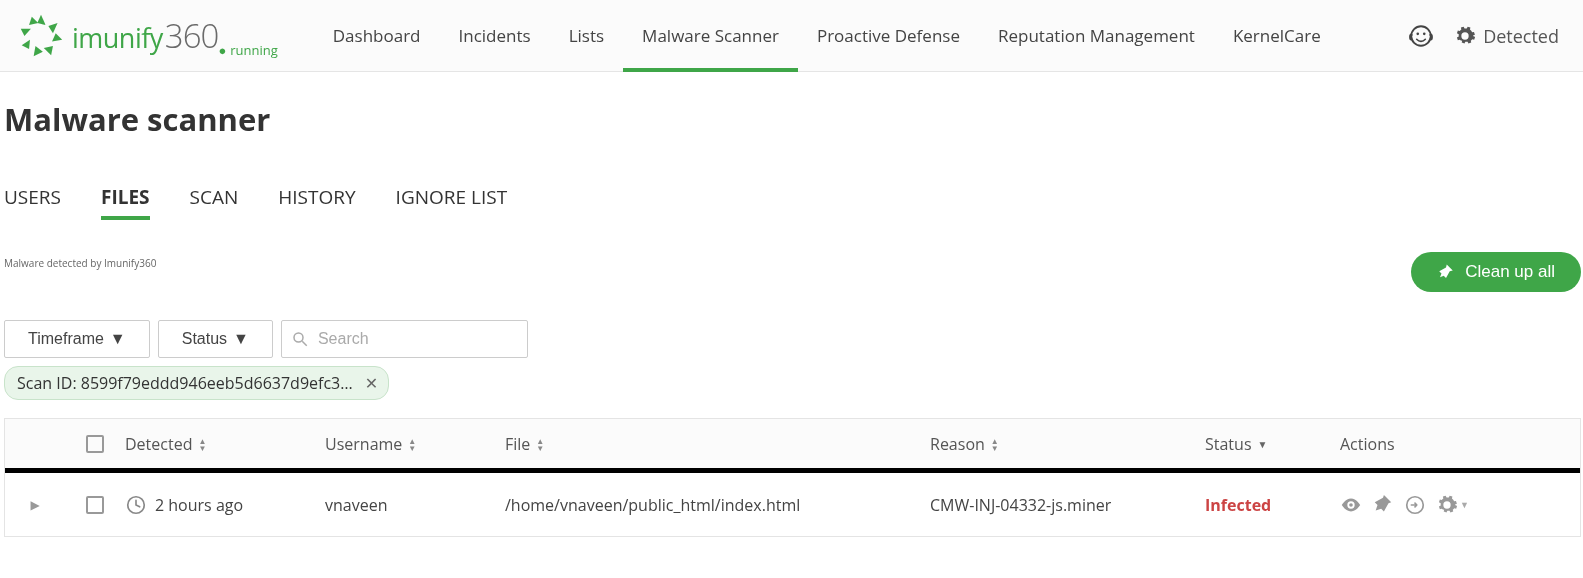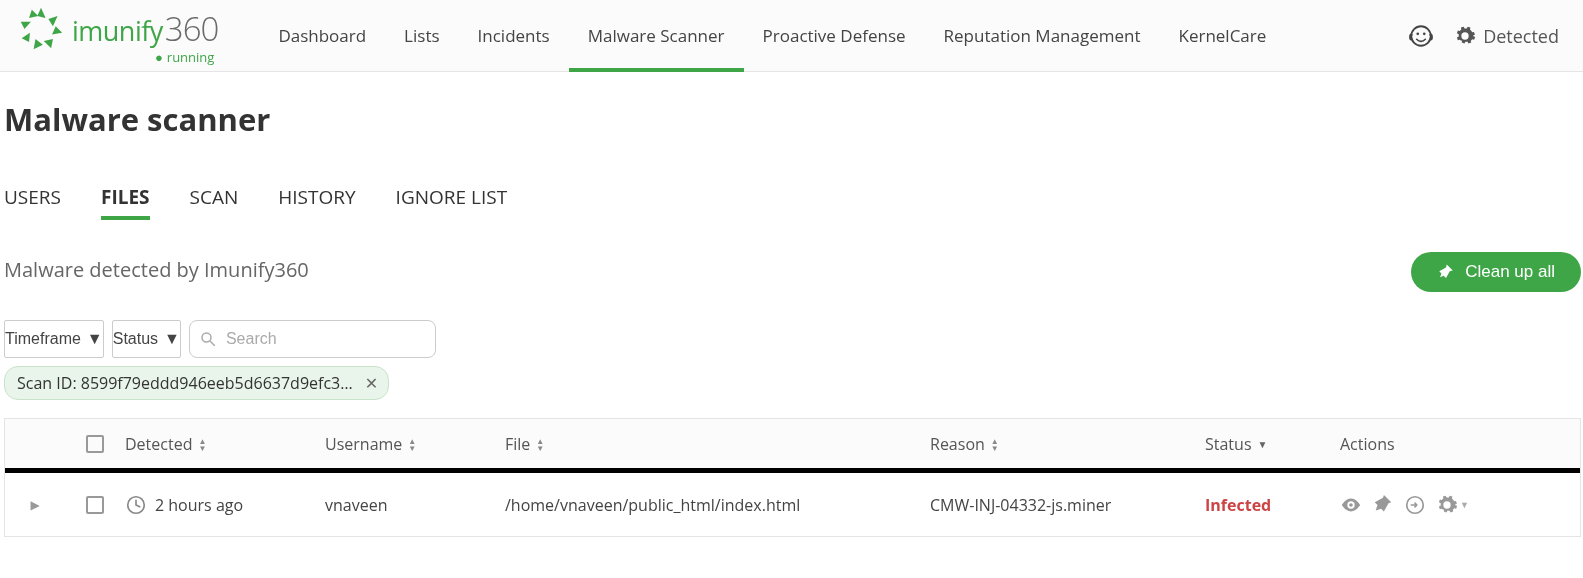--- a/index.html
+++ b/index.html
@@ -2,21 +2,21 @@
 <html><head>
 <meta charset="utf-8">
 <style>
 * { box-sizing: border-box; margin: 0; padding: 0; }
 body { font-family: "Open Sans", Arial, sans-serif; background: #fff; color: #444; width: 1583px; }
 
 .header {
   display: flex; align-items: center; height: 72px; padding: 0 24px 0 18px;
   border-bottom: 1px solid #e5e5e5; background: #fbfbfb;
 }
-.logo-wrap { display: flex; flex-direction: column; align-items: flex-end; margin-right: 41px; }
+.logo-wrap { display: flex; flex-direction: row; align-items: flex-end; margin-right: 32px; }
 .logo-line { display: flex; align-items: center; }
 .logo-mark { width: 46px; height: 46px; margin-right: 8px; }
 .logo-text { display: flex; align-items: baseline; }
 .logo-imunify { color: #3fa648; font-weight: 400; font-size: 27px; letter-spacing: -0.5px; }
 .logo-360 { color: #6a6a6a; font-weight: 300; font-size: 33px; letter-spacing: -1px; margin-left: 2px; }
 .logo-status { font-size: 13px; color: #3fa648; margin-top: -4px; align-self: flex-end; margin-right: 4px; }
 .logo-status .dot { color: #3fa648; margin-right: 4px; }
 .nav { display: flex; gap: 0; flex-grow: 1; }
 .nav-item {
   font-size: 17px; color: #444; padding: 0 19px; height: 72px; line-height: 72px;
@@ -31,34 +31,34 @@
 
 .page { padding: 26px 2px 0 4px; }
 h1.page-title { font-size: 31px; font-weight: 700; color: #333; margin-bottom: 28px; }
 .subtabs { display: flex; gap: 40px; margin-bottom: 32px; margin-top: 44px; }
 .subtab { font-size: 19px; font-weight: 400; color: #333; cursor: pointer; padding-bottom: 6px; }
 .subtab.active { font-weight: 700; border-bottom: 4px solid #3fa648; }
 
 .section-heading { display: flex; justify-content: space-between; align-items: flex-start; margin-bottom: 28px; }
 .section-heading .left {}
 .section-title { font-size: 28px; color: #333; font-weight: 400; }
-.section-sub { font-size: 20px; color: #666; margin-top: 4px; }
+.section-sub { font-size: 10px; color: #666; margin-top: 4px; }
 .btn-clean {
   background: #3fa648; color: #fff; border: none; border-radius: 22px;
   height: 40px; padding: 0 26px; font-size: 17px; display: flex; align-items: center; gap: 10px; cursor: pointer;
 }
 
 .filter-row { display: flex; gap: 8px; align-items: center; margin-bottom: 8px; }
 .dropdown-btn {
-  height: 38px; border: 1px solid #ccc; background: #fff; padding: 0 0;
+  height: 38px; border: 1px solid #ccc; background: #fff; padding: 0 23px;
   font-size: 16px; color: #444; display: flex; align-items: center; gap: 6px; cursor: pointer; border-radius: 2px;
 }
 .search-wrap { position: relative; }
 .search-input {
-  height: 38px; width: 247px; border: 1px solid #ccc; padding: 0 10px 0 36px; font-size: 16px; color: #a16207; border-radius: 8px;
+  height: 38px; width: 247px; border: 1px solid #ccc; padding: 0 10px 0 36px; font-size: 16px; color: #a16207; border-radius: 2px;
 }
 .search-input::placeholder { color: #aaa; }
 .search-ico { position: absolute; left: 10px; top: 50%; transform: translateY(-50%); width: 18px; height: 18px; color: #aaa; }
 
 .chip {
   display: inline-flex; align-items: center; height: 34px; padding: 0 10px 0 12px;
   background: #e9f5ea; border: 1px solid #c8e3ca; border-radius: 14px; font-size: 16px; color: #333; margin-bottom: 18px;
   max-width: 395px;
 }
 .chip-text { white-space: nowrap; overflow: hidden; text-overflow: ellipsis; flex: 1; }
@@ -110,22 +110,22 @@
         <span class="logo-360">360</span>
       </span>
     </div>
     <span class="logo-status">
       <span class="dot">●</span><span>running</span>
     </span>
   </div>
 
   <div class="nav">
     <div class="nav-item">Dashboard</div>
+    <div class="nav-item">Incidents</div>
     <div class="nav-item">Lists</div>
-    <div class="nav-item">Incidents</div>
     <div class="nav-item active">Malware Scanner</div>
     <div class="nav-item">Proactive Defense</div>
     <div class="nav-item">Reputation Management</div>
     <div class="nav-item">KernelCare</div>
   </div>
 
   <div class="header-right">
     <svg class="header-ico" viewBox="0 0 24 24">
       <circle cx="12" cy="12" r="9" fill="none" stroke="#444" stroke-width="1.7"></circle>
       <circle cx="9" cy="10" r="1.2" fill="#444"></circle>

